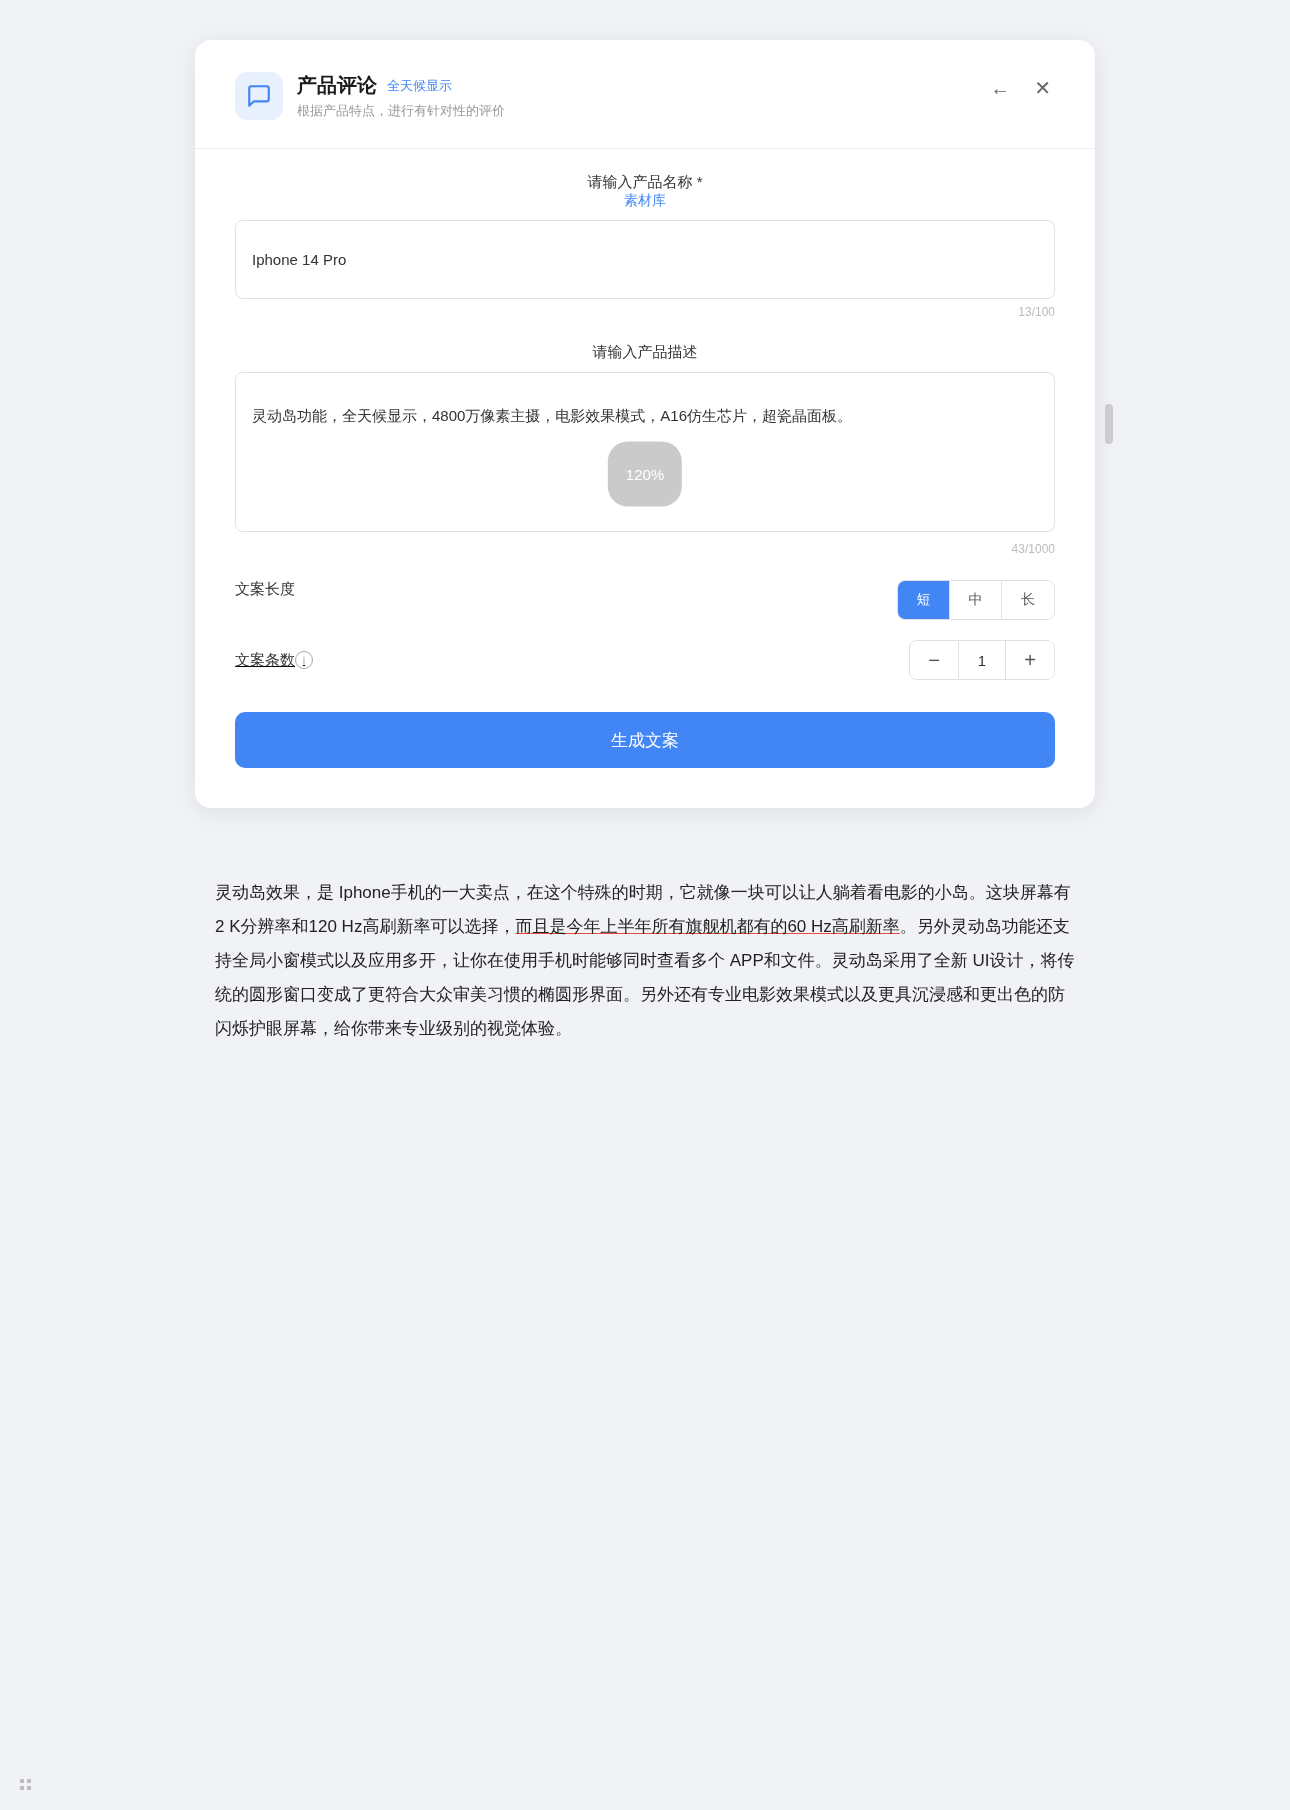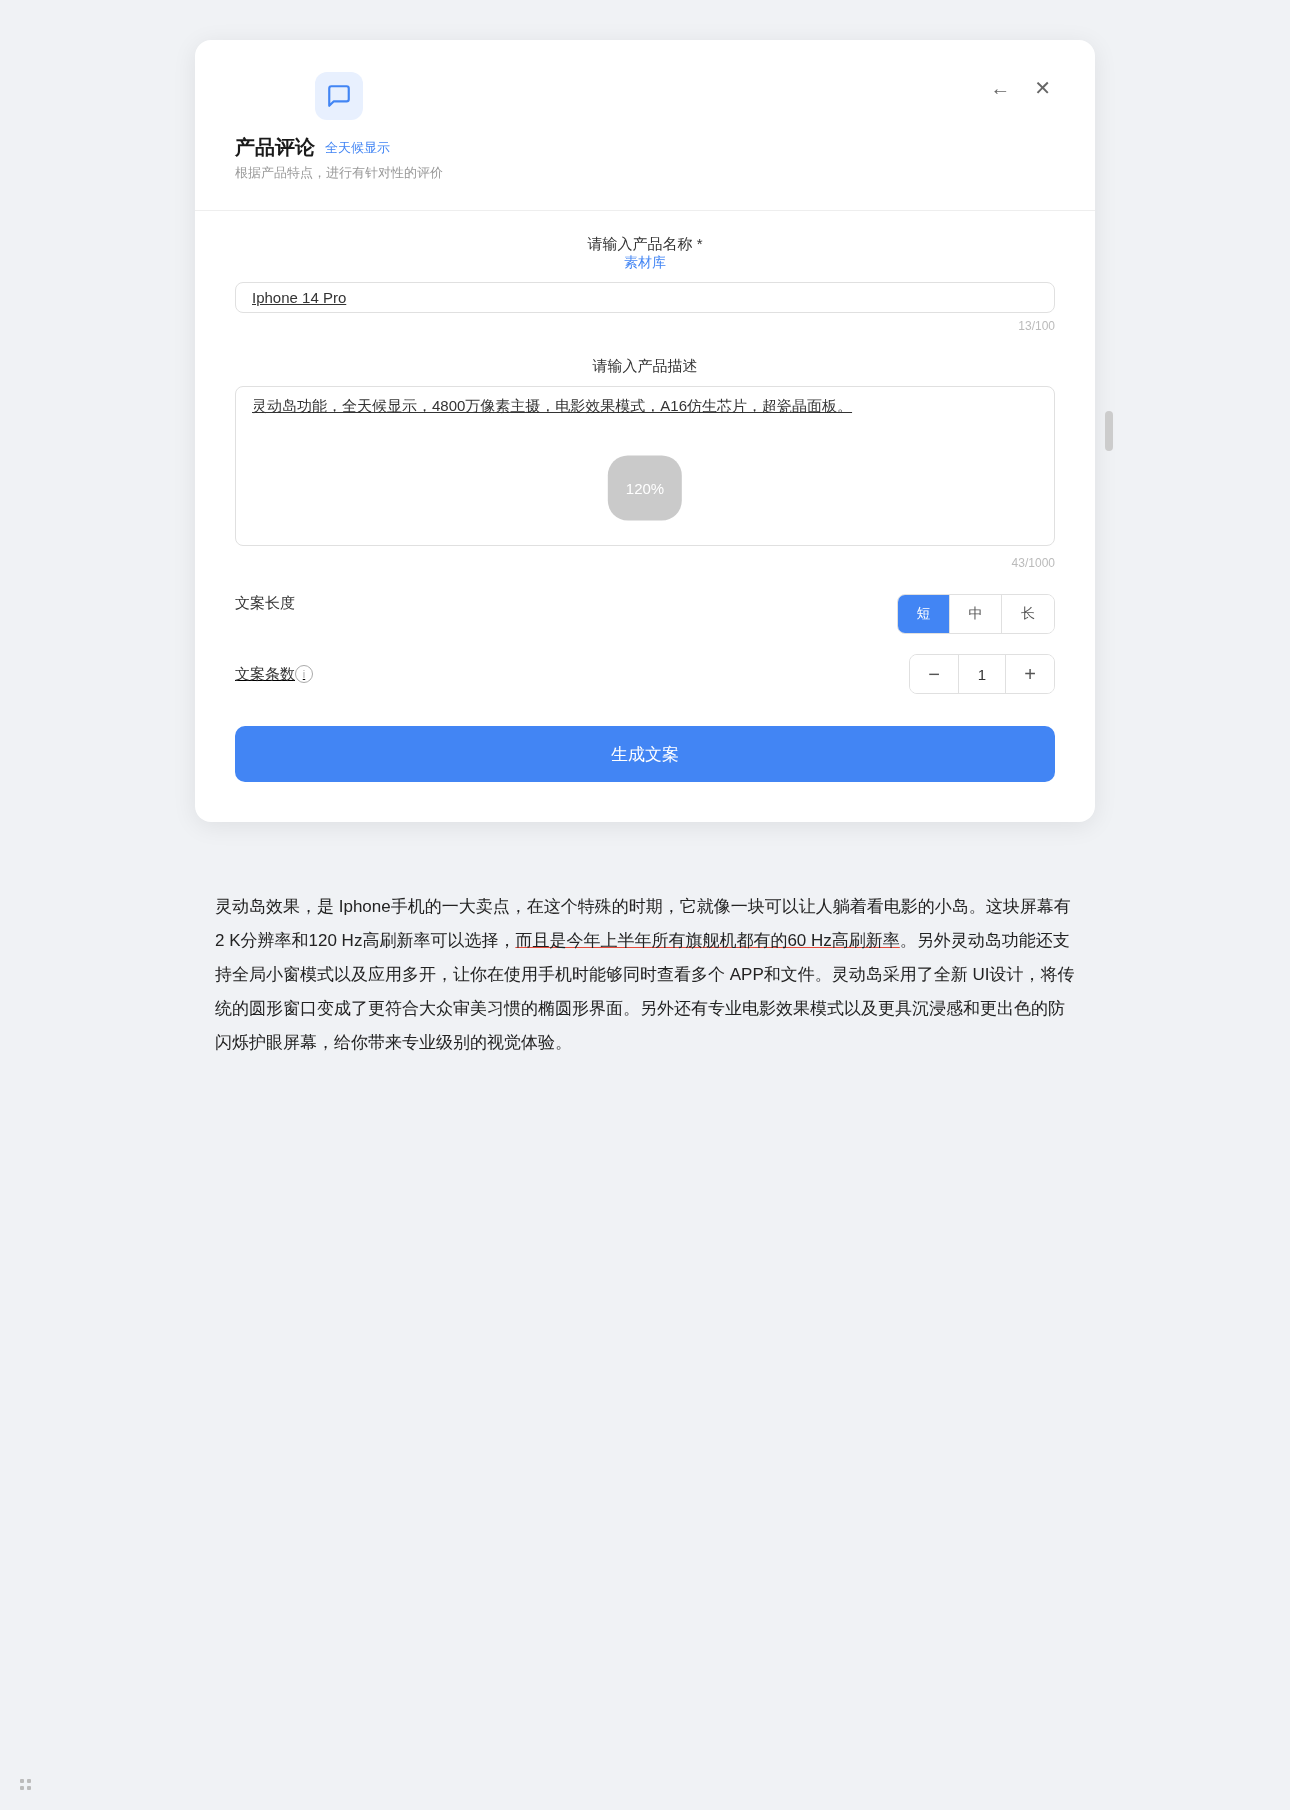--- a/index.html
+++ b/index.html
@@ -27,21 +27,20 @@
     .card-header {
       display: flex;
       align-items: flex-start;
       justify-content: space-between;
       margin-bottom: 28px;
     }
     .card-header-left {
       display: flex;
       align-items: center;
       gap: 14px;
-      flex-direction: column;
     }
     .header-icon-wrap {
       width: 48px;
       height: 48px;
       background: #e8f0fe;
       border-radius: 12px;
       display: flex;
       align-items: center;
       justify-content: center;
       flex-shrink: 0;
@@ -123,26 +122,25 @@
       font-size: 14px;
       color: #4285f4;
       cursor: pointer;
       text-decoration: none;
     }
 
     .input-text {
       width: 100%;
       border: 1px solid #e0e0e0;
       border-radius: 8px;
-      padding: 6px 16px;
+      padding: 30px 16px;
       font-size: 15px;
       color: #333;
       outline: none;
       font-family: inherit;
-      text-decoration: underline;
     }
 
     .char-count {
       text-align: right;
       font-size: 12px;
       color: #bbb;
       margin-top: 6px;
     }
 
     .textarea-wrap {

